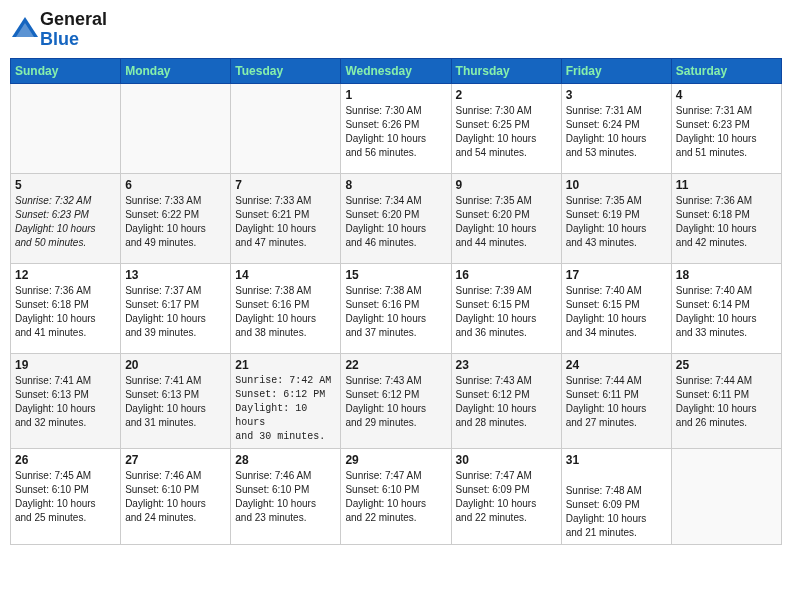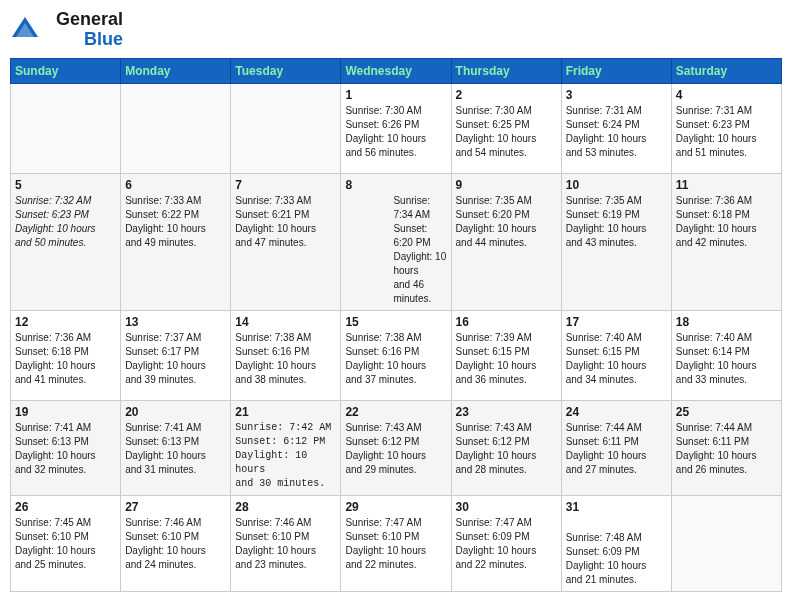--- a/index.html
+++ b/index.html
@@ -12,37 +12,36 @@
     }
     .header {
       display: flex;
       justify-content: space-between;
       align-items: flex-start;
       margin-bottom: 8px;
     }
     .logo {
       display: flex;
       align-items: center;
-      gap: 16px;
+      gap: 0;
     }
     .logo-text {
       display: flex;
       flex-direction: column;
       line-height: 1.1;
     }
     .logo-general {
       font-size: 18px;
       font-weight: bold;
       color: #1a1a1a;
     }
     .logo-blue {
       font-size: 18px;
       font-weight: bold;
       color: #1565c0;
-      text-align: right;
     }
     .logo-icon {
       width: 30px;
       height: 30px;
     }
     .title-section {
       text-align: right;
     }
     .month-year {
       font-size: 36px;
@@ -174,21 +173,21 @@
         </td>
         <td>
           <span class="day-num">7</span>
           <div class="day-info" style="white-space: pre-line;">Sunrise: 7:33 AM
 Sunset: 6:21 PM
 Daylight: 10 hours
 and 47 minutes.</div>
         </td>
         <td>
           <span class="day-num">8</span>
-          <div class="day-info" style="white-space: pre-line; margin-left: 48px;">Sunrise: 7:34 AM
+          <div class="day-info" style="white-space: pre-line;">Sunrise: 7:34 AM
 Sunset: 6:20 PM
 Daylight: 10 hours
 and 46 minutes.</div>
         </td>
         <td>
           <span class="day-num">9</span>
           <div class="day-info" style="white-space: pre-line;">Sunrise: 7:35 AM
 Sunset: 6:20 PM
 Daylight: 10 hours
 and 44 minutes.</div>

